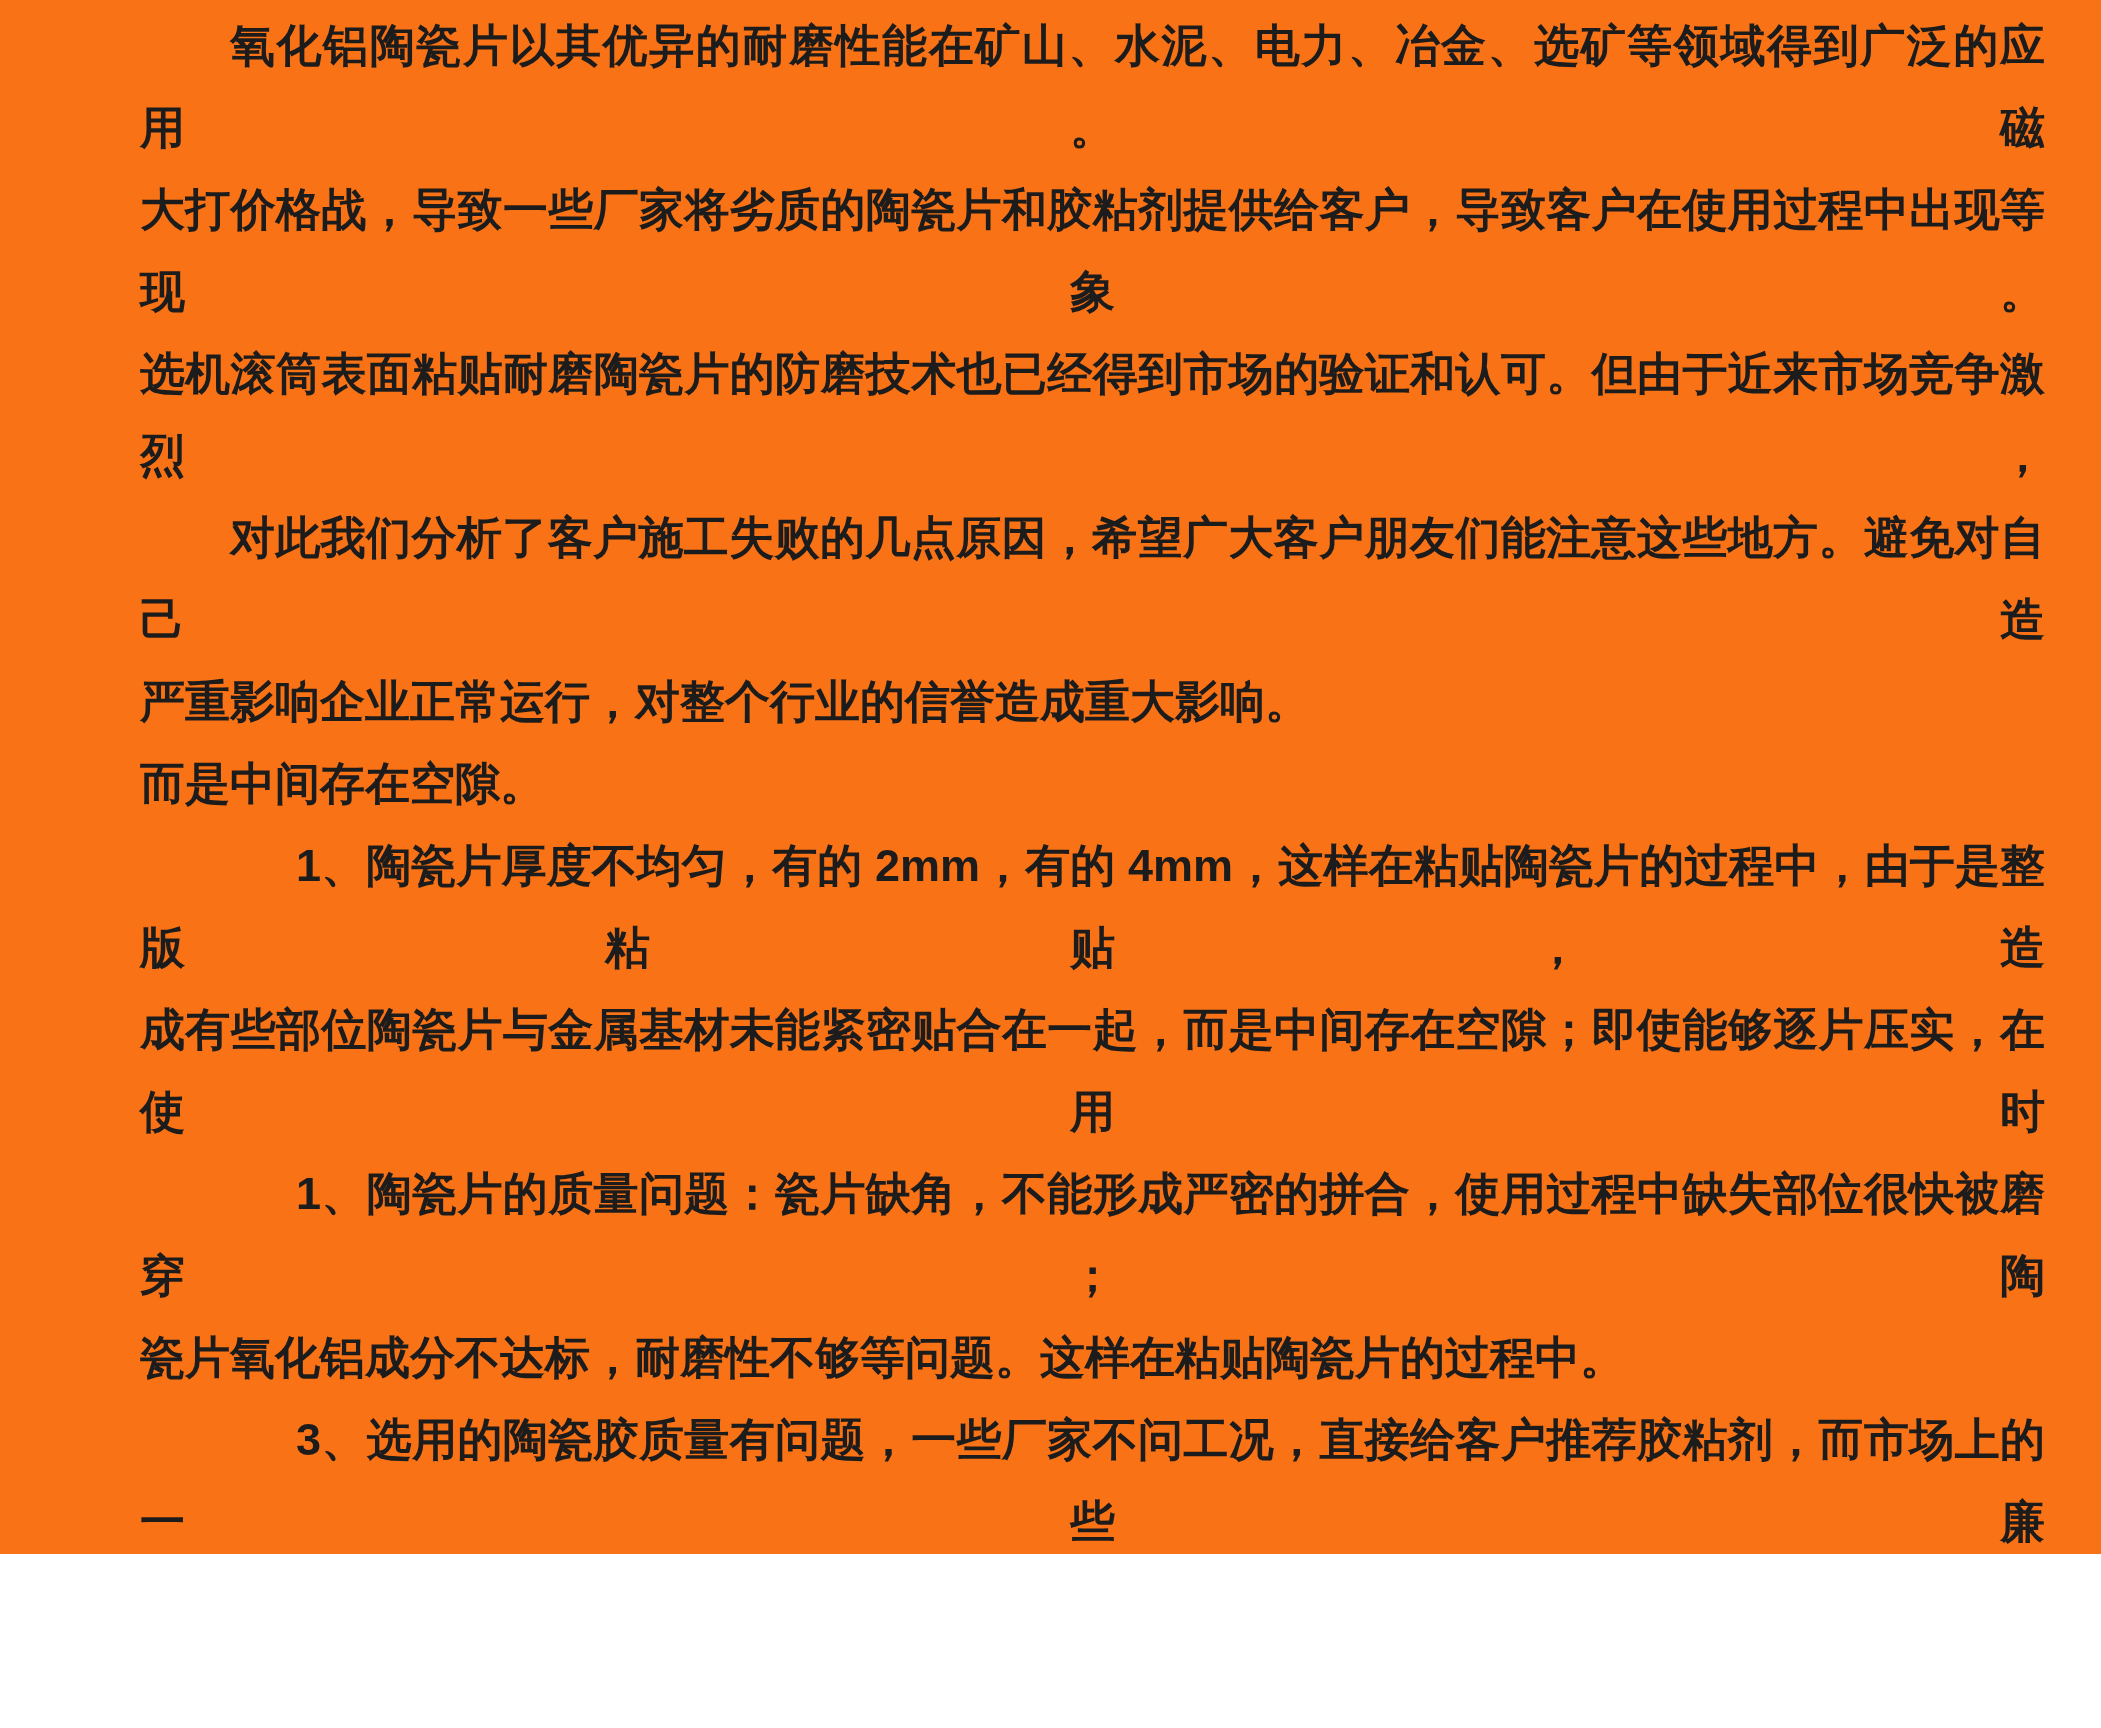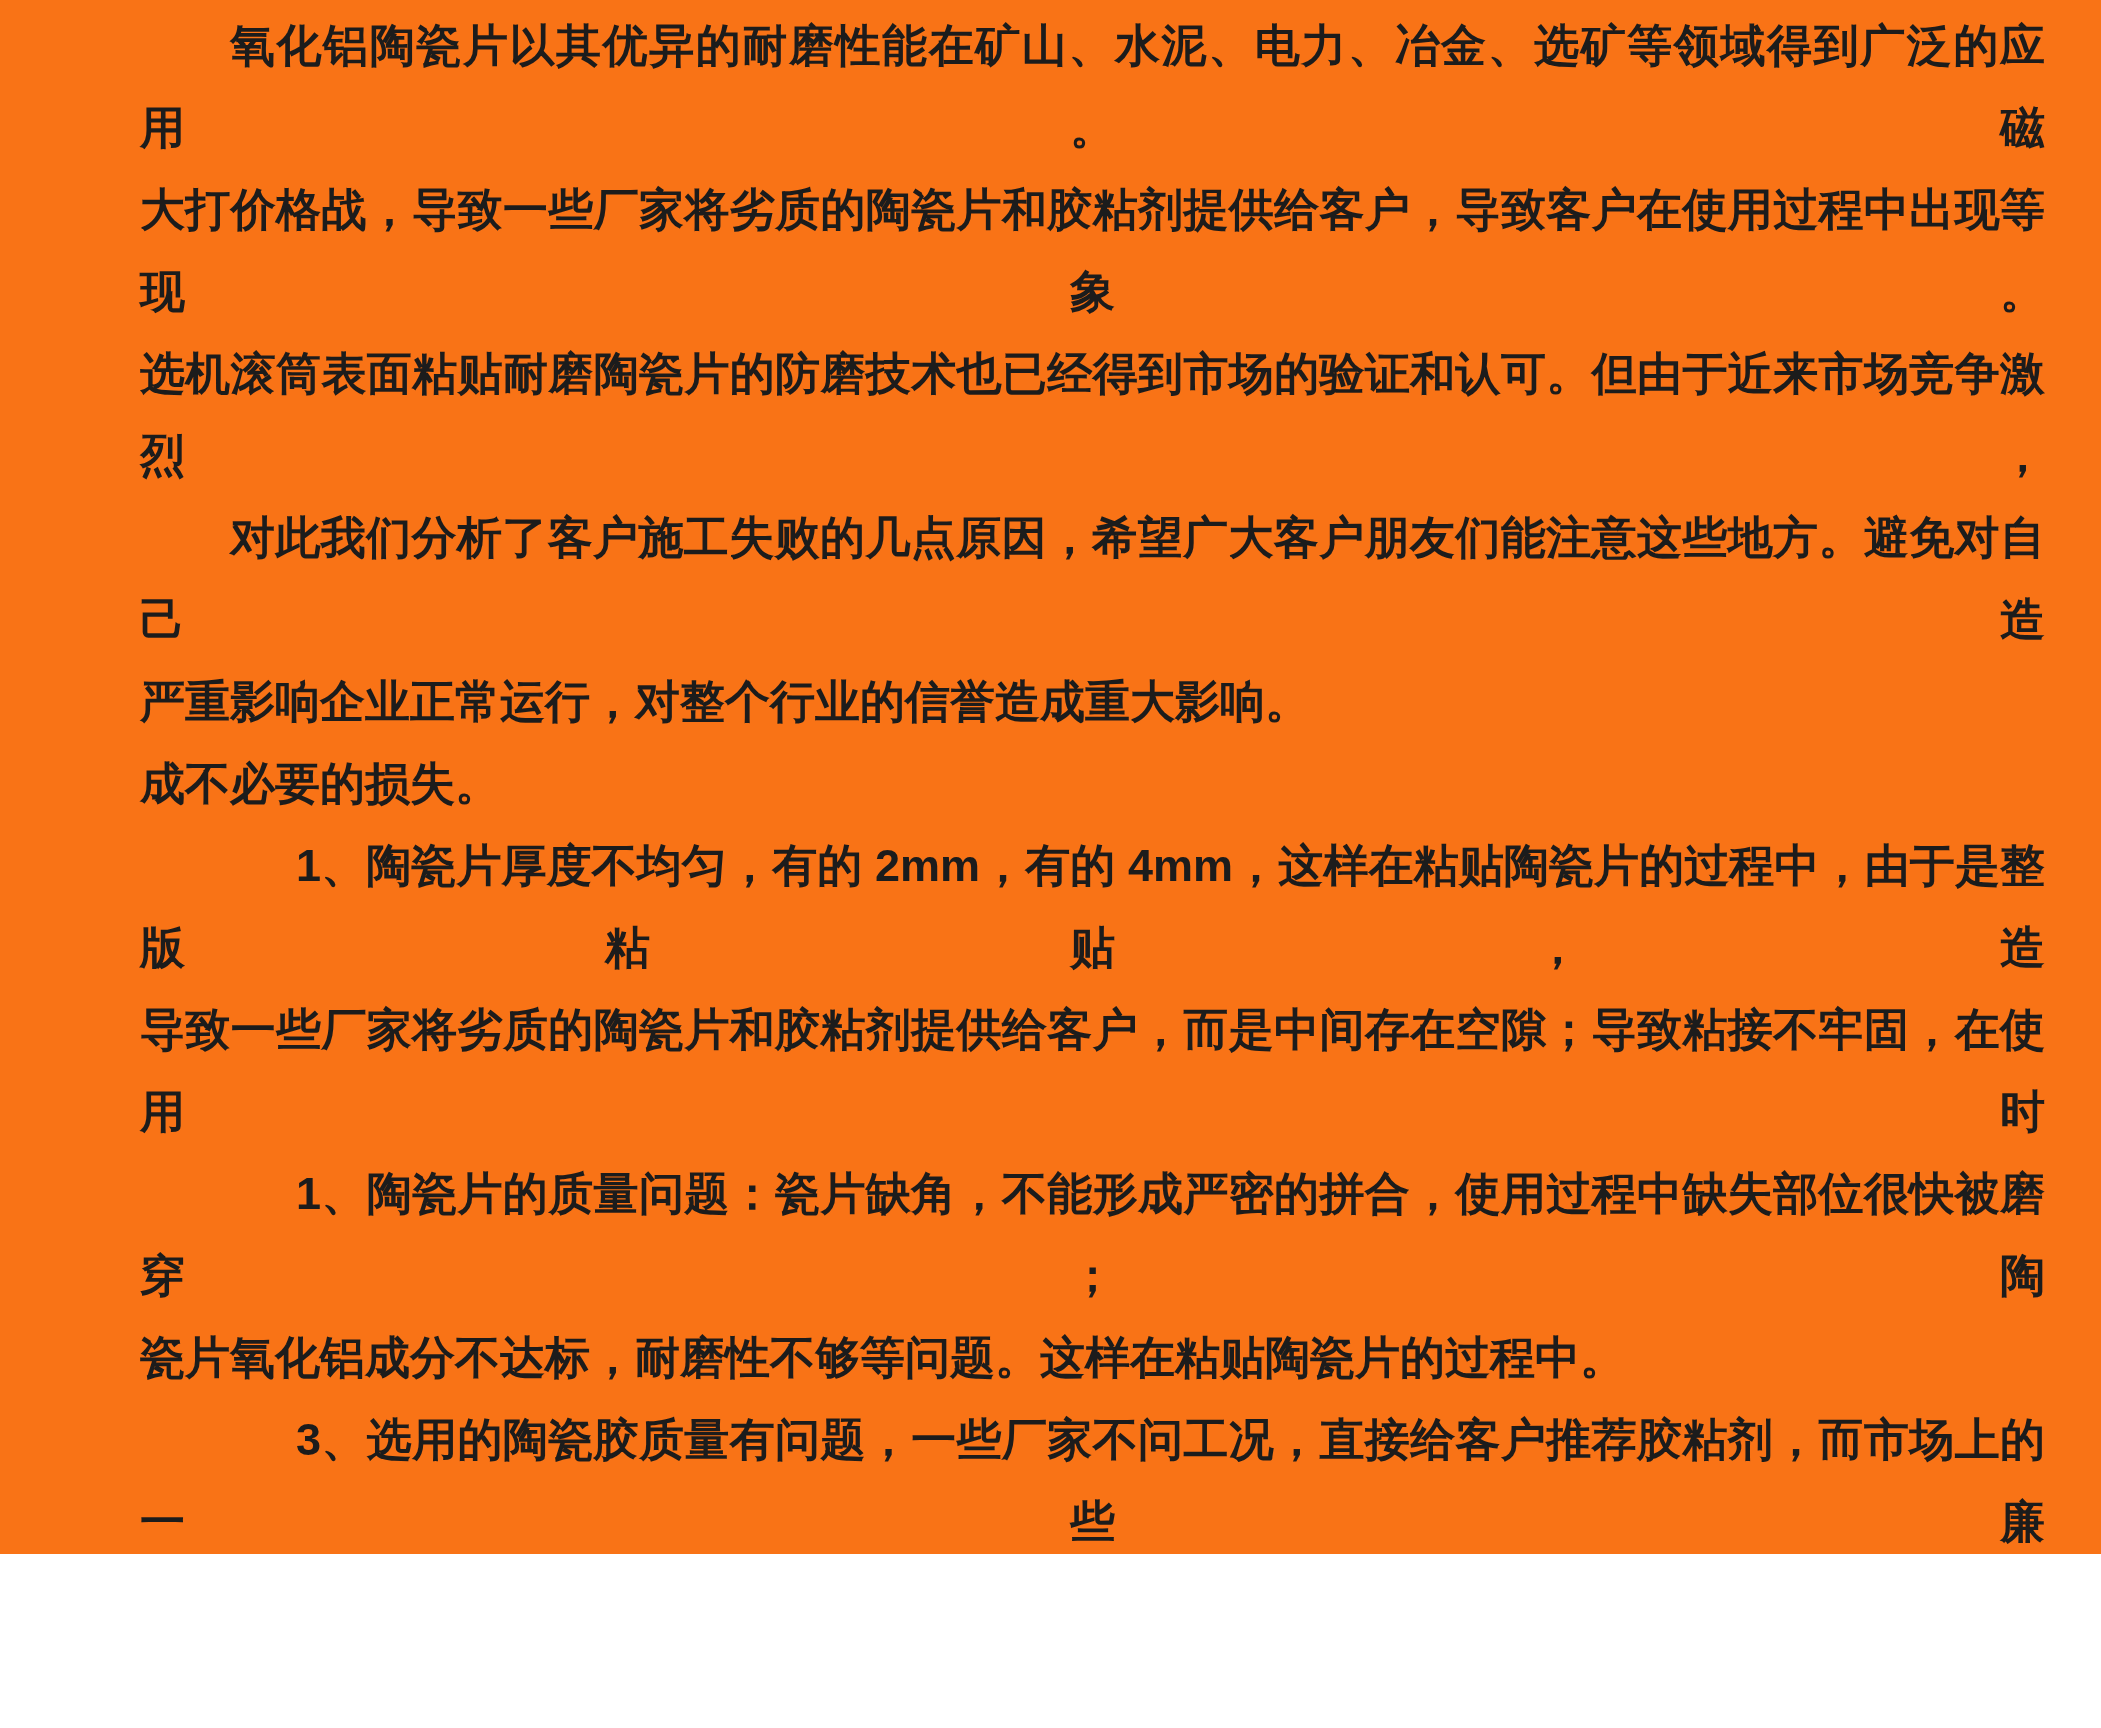--- a/index.html
+++ b/index.html
@@ -40,21 +40,21 @@
 </style>
 </head>
 <body>
 
 <div class="page">
   <div class="doc-line indent">氧化铝陶瓷片以其优异的耐磨性能在矿山、水泥、电力、冶金、选矿等领域得到广泛的应用。磁</div>
   <div class="doc-line">大打价格战，导致一些厂家将劣质的陶瓷片和胶粘剂提供给客户，导致客户在使用过程中出现等现象。</div>
   <div class="doc-line">选机滚筒表面粘贴耐磨陶瓷片的防磨技术也已经得到市场的验证和认可。但由于近来市场竞争激烈，</div>
   <div class="doc-line indent">对此我们分析了客户施工失败的几点原因，希望广大客户朋友们能注意这些地方。避免对自己造</div>
   <div class="doc-line para-end">严重影响企业正常运行，对整个行业的信誉造成重大影响。</div>
-  <div class="doc-line para-end">成不必要的损失。</div>
+  <div class="doc-line para-end">而是中间存在空隙。</div>
   <div class="doc-line indent-list">1、陶瓷片厚度不均匀，有的 2mm，有的 4mm，这样在粘贴陶瓷片的过程中，由于是整版粘贴，造</div>
-  <div class="doc-line">导致一些厂家将劣质的陶瓷片和胶粘剂提供给客户，而是中间存在空隙；导致粘接不牢固，在使用时</div>
+  <div class="doc-line">成有些部位陶瓷片与金属基材未能紧密贴合在一起，而是中间存在空隙；即使能够逐片压实，在使用时</div>
   <div class="doc-line indent-list">1、陶瓷片的质量问题：瓷片缺角，不能形成严密的拼合，使用过程中缺失部位很快被磨穿；陶</div>
   <div class="doc-line para-end">瓷片氧化铝成分不达标，耐磨性不够等问题。这样在粘贴陶瓷片的过程中。</div>
   <div class="doc-line indent-list">3、选用的陶瓷胶质量有问题，一些厂家不问工况，直接给客户推荐胶粘剂，而市场上的一些廉</div>
 
 </div>
 
 
 </body></html>

